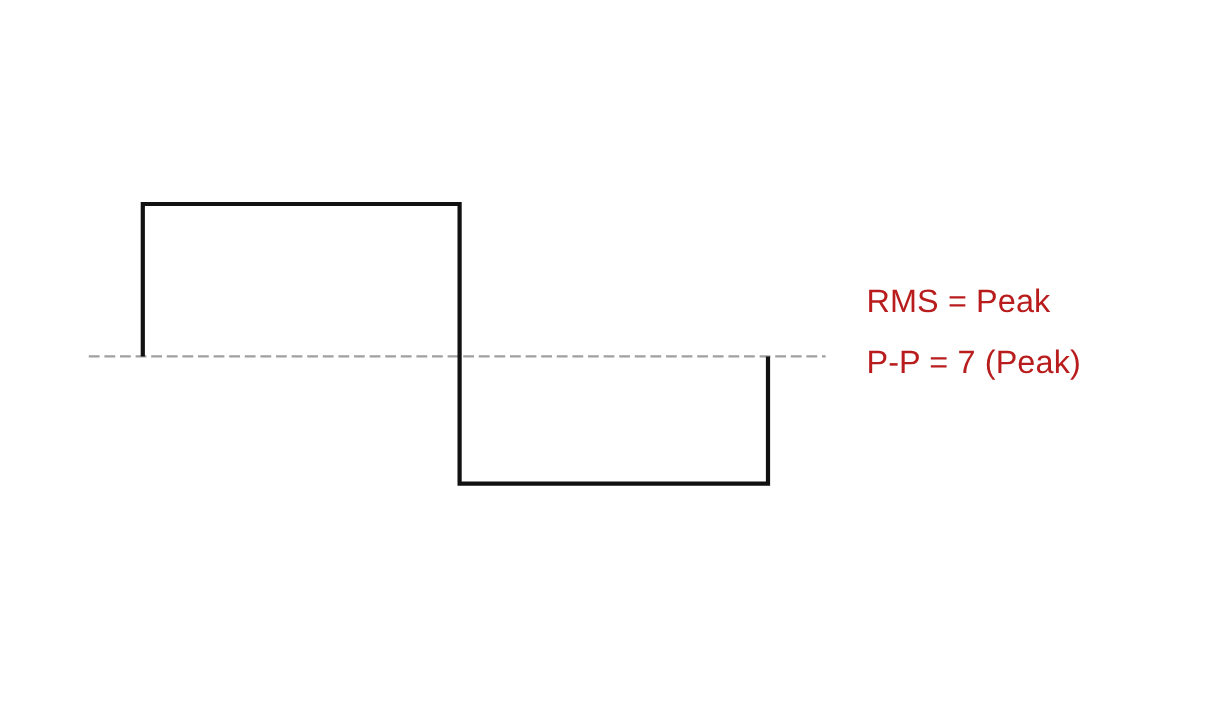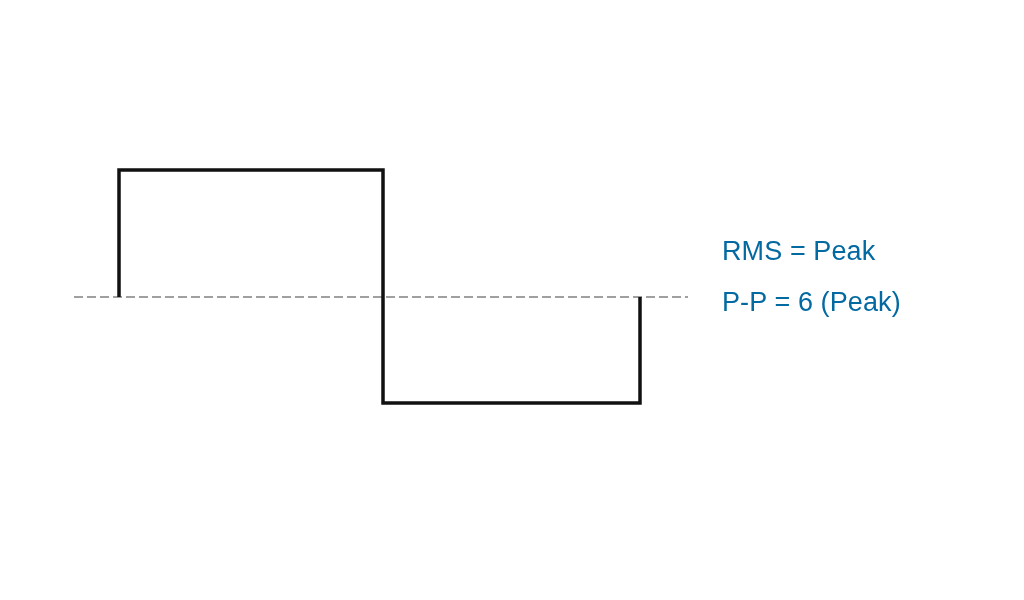--- a/index.html
+++ b/index.html
@@ -30,33 +30,33 @@
     top: 226px;
     margin: 0;
     padding: 0;
     list-style: none;
   }
 
   .annotation-line {
     font-family: "Liberation Sans", sans-serif;
     font-size: 27px;
     line-height: 51px;
-    color: #0369a1;
+    color: #b91c1c;
     white-space: nowrap;
     letter-spacing: 0.1px;
   }
 </style>
 </head>
 <body>
 
 <svg id="figure-canvas" viewBox="0 0 1024 600" xmlns="http://www.w3.org/2000/svg">
 
   <rect x="0" y="0" width="1024" height="600" fill="#ffffff"></rect>
 
   <line id="zero-line" x1="74" y1="297" x2="688" y2="297" stroke="#a0a0a0" stroke-width="1.8" stroke-dasharray="9 4"></line>
 
   <polyline id="square-wave-path" points="119,297 119,170 383,170 383,403 640,403 640,297" fill="none" stroke="#111111" stroke-width="3.5" stroke-linejoin="miter" stroke-linecap="butt"></polyline>
 </svg>
 
 <ul class="annotation-list">
   <li class="annotation-line">RMS = Peak</li>
-  <li class="annotation-line">P-P = 6 (Peak)</li>
+  <li class="annotation-line">P-P = 7 (Peak)</li>
 </ul>
 
 </body></html>

